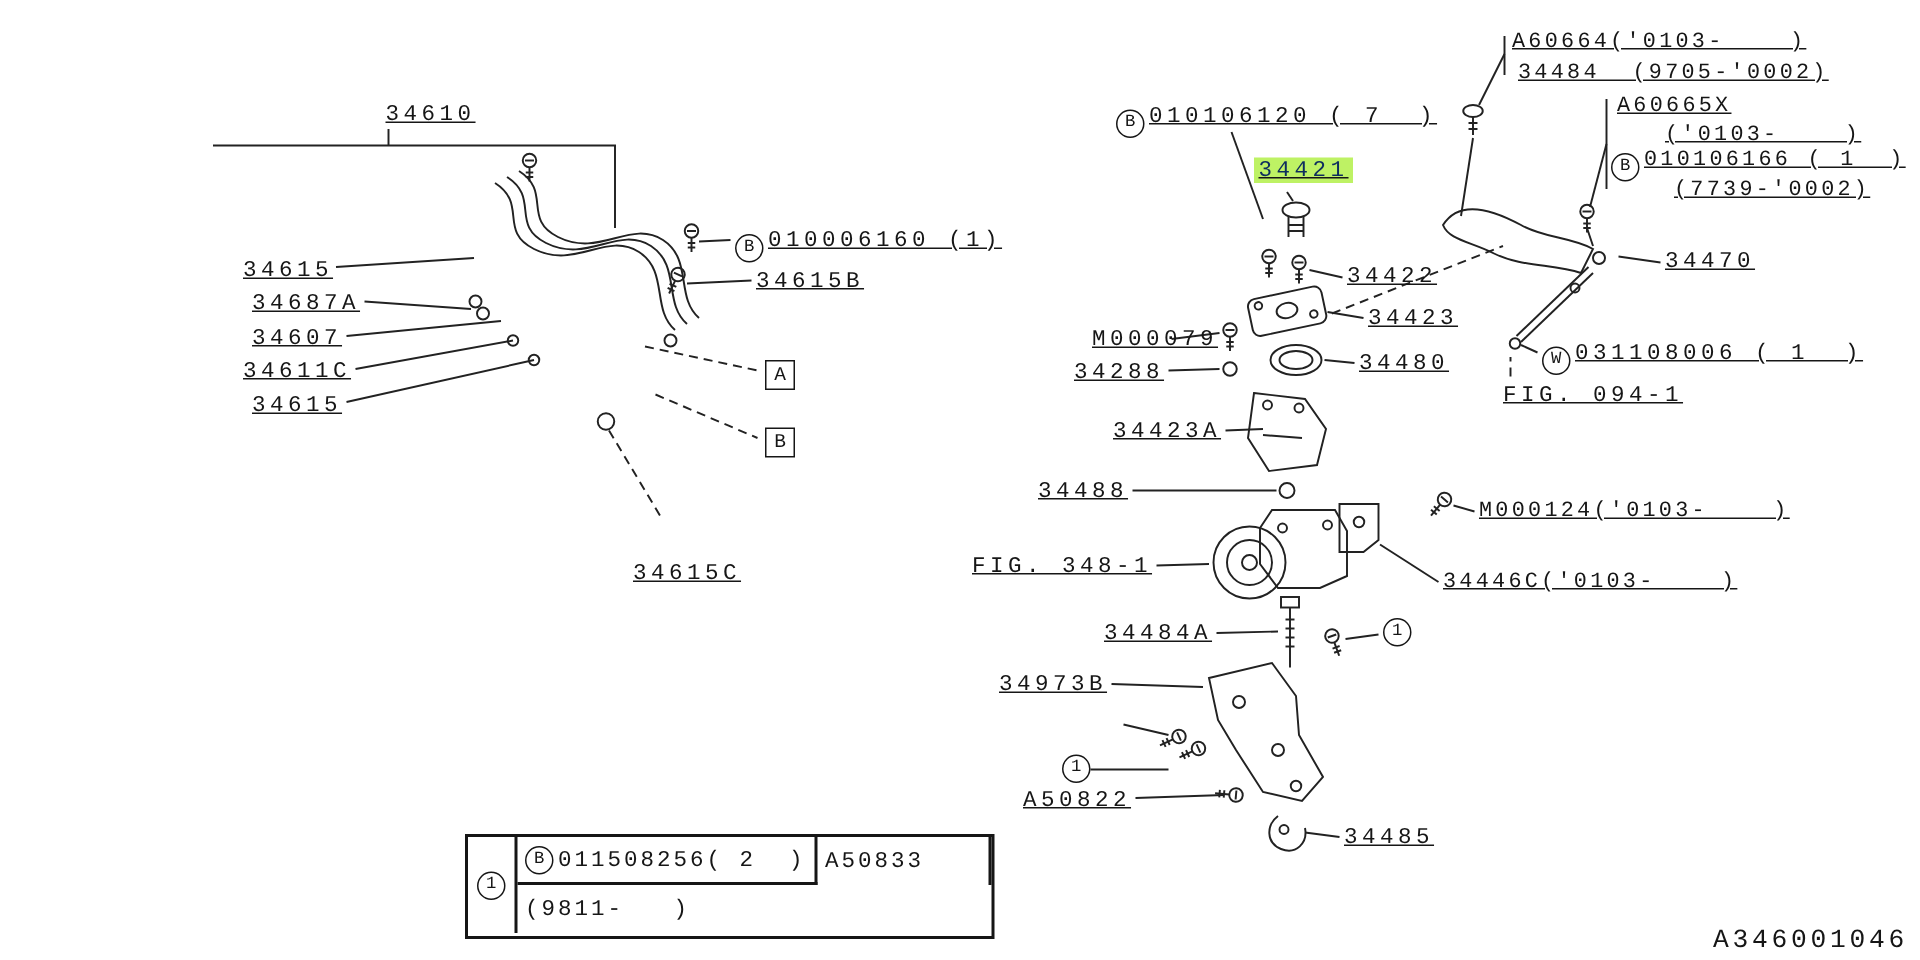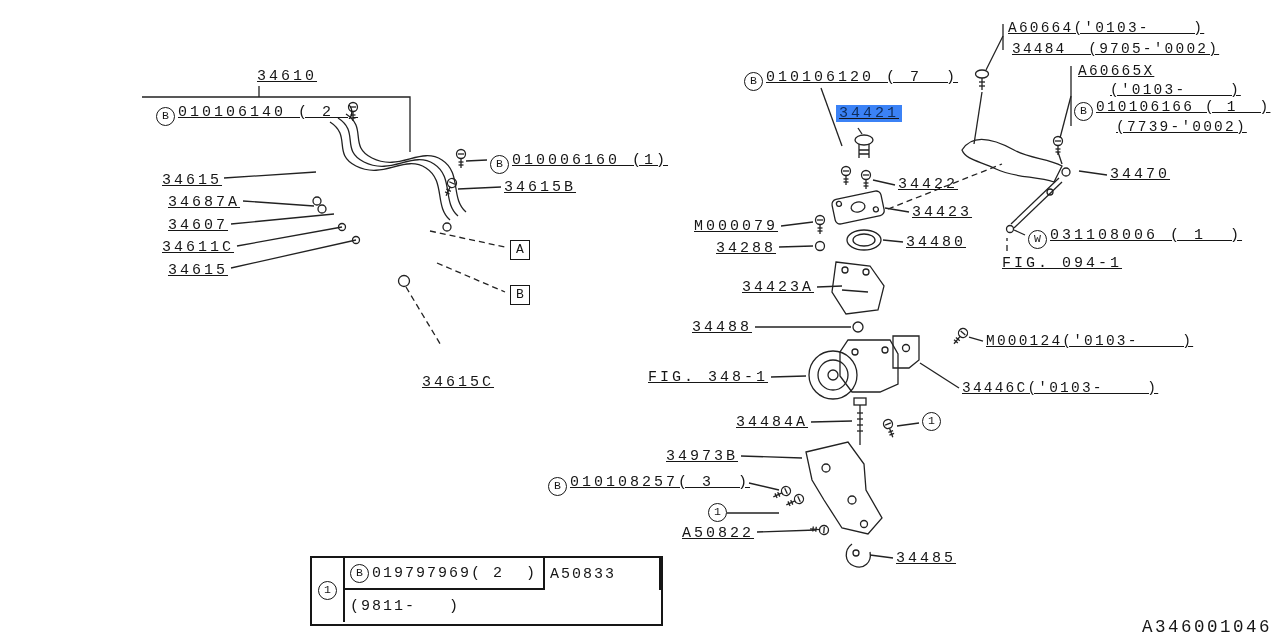--- a/index.html
+++ b/index.html
@@ -11,21 +11,21 @@
   svg.art .dash{stroke-dasharray:6 4;}
   .lbl{position:absolute;font-size:15px;letter-spacing:3px;white-space:pre;line-height:19px;text-decoration:underline;}
   .sm{font-size:14.5px;letter-spacing:2.2px;}
   .circ{display:inline-block;width:17px;height:17px;line-height:16px;border:1.5px solid #161616;
         border-radius:50%;text-align:center;font-size:11.5px;letter-spacing:0;
         margin-right:3px;vertical-align:-3px;}
   .circ-abs{position:absolute;width:17px;height:17px;line-height:16px;border:1.5px solid #161616;
         border-radius:50%;text-align:center;font-size:11.5px;font-family:inherit;}
   .boxed{position:absolute;width:18px;height:18px;border:1.6px solid #161616;text-align:center;
         line-height:17px;font-size:13px;}
-  .hl{background:#3b82f6;color:#0d2d5e;padding:0 3px;}
+  .hl{background:#bef264;color:#0d2d5e;padding:0 3px;}
   .ptable{position:absolute;left:310px;top:556px;width:349px;height:66px;border:2px solid #161616;
         display:grid;grid-template-columns:33px 200px 1fr;grid-template-rows:32px 32px;box-sizing:content-box;}
   .pt-c1{grid-row:1/3;border-right:2px solid #161616;display:flex;align-items:center;justify-content:center;}
   .pt-cell{display:flex;align-items:center;padding-left:5px;font-size:15px;letter-spacing:2px;white-space:pre;}
   .bb{border-bottom:2px solid #161616;}
   .br{border-right:2px solid #161616;}
   .docid{position:absolute;right:8px;top:617px;font-size:17.5px;letter-spacing:2.5px;white-space:pre;}
 </style>
 </head>
 <body>
@@ -186,21 +186,20 @@
       <line x1="1014" y1="228" x2="1062" y2="182"></line>
       <line x1="1011" y1="224" x2="1059" y2="178"></line>
       <circle cx="1010" cy="229" r="3.5"></circle>
       <circle cx="1050" cy="192" r="3"></circle>
       <path d="M1025,235 L1014,230"></path>
       <path class="dash" d="M1007,251 L1007,238"></path>
     </g>
   </svg>
 
   <span class="lbl" style="left:257px;top:67px">34610</span>
-  <span class="lbl" style="left:156px;top:103px"><span class="circ">B</span><span>010106140 ( 2 )</span></span>
   <span class="lbl" style="left:162px;top:171px">34615</span>
   <span class="lbl" style="left:168px;top:193px">34687A</span>
   <span class="lbl" style="left:168px;top:216px">34607</span>
   <span class="lbl" style="left:162px;top:238px">34611C</span>
   <span class="lbl" style="left:168px;top:261px">34615</span>
   <span class="lbl" style="left:490px;top:151px"><span class="circ">B</span><span>010006160 (1)</span></span>
   <span class="lbl" style="left:504px;top:178px">34615B</span>
   <span class="boxed" style="left:510px;top:240px">A</span>
   <span class="boxed" style="left:510px;top:285px">B</span>
   <span class="lbl" style="left:422px;top:373px">34615C</span>
@@ -212,41 +211,40 @@
   <span class="lbl sm" style="left:1110px;top:81px">('0103-    )</span>
   <span class="lbl sm" style="left:1074px;top:98px"><span class="circ">B</span><span>010106166 ( 1  )</span></span>
   <span class="lbl sm" style="left:1116px;top:118px">(7739-'0002)</span>
   <span class="lbl" style="left:1110px;top:165px">34470</span>
   <span class="lbl" style="left:1028px;top:226px"><span class="circ">W</span><span>031108006 ( 1  )</span></span>
   <span class="lbl" style="left:1002px;top:254px">FIG. 094-1</span>
 
   <span class="lbl" style="left:836px;top:104px"><span class="hl">34421</span></span>
   <span class="lbl" style="left:898px;top:175px">34422</span>
   <span class="lbl" style="left:912px;top:203px">34423</span>
-  <span class="lbl" style="left:694px;top:217px">M000079</span>
+  <span class="lbl" style="left:728px;top:217px">M000079</span>
   <span class="lbl" style="left:906px;top:233px">34480</span>
   <span class="lbl" style="left:716px;top:239px">34288</span>
   <span class="lbl" style="left:742px;top:278px">34423A</span>
   <span class="lbl" style="left:692px;top:318px">34488</span>
   <span class="lbl sm" style="left:986px;top:332px">M000124('0103-    )</span>
   <span class="lbl" style="left:648px;top:368px">FIG. 348-1</span>
   <span class="lbl sm" style="left:962px;top:379px">34446C('0103-    )</span>
 
   <span class="lbl" style="left:736px;top:413px">34484A</span>
   <span class="circ-abs" style="left:922px;top:412px">1</span>
   <span class="lbl" style="left:666px;top:447px">34973B</span>
-  <span class="lbl" style="left:548px;top:473px"><span class="circ">B</span><span>010108257( 3  )</span></span>
   <span class="circ-abs" style="left:708px;top:503px">1</span>
   <span class="lbl" style="left:682px;top:524px">A50822</span>
   <span class="lbl" style="left:896px;top:549px">34485</span>
 
   <div class="ptable">
     <div class="pt-c1">
       <span class="circ" style="margin-right:0">1</span>
     </div>
-    <div class="pt-cell bb br"><span class="circ">B</span><span>019797969( 2  )</span></div>
+    <div class="pt-cell bb br"><span class="circ">B</span><span>011508256( 2  )</span></div>
     <div class="pt-cell br"><span>A50833</span></div>
     <div class="pt-cell"><span>(9811-   )</span></div>
   </div>
 
   <span class="docid">A346001046</span>
 
 </div>
 
 </body></html>

